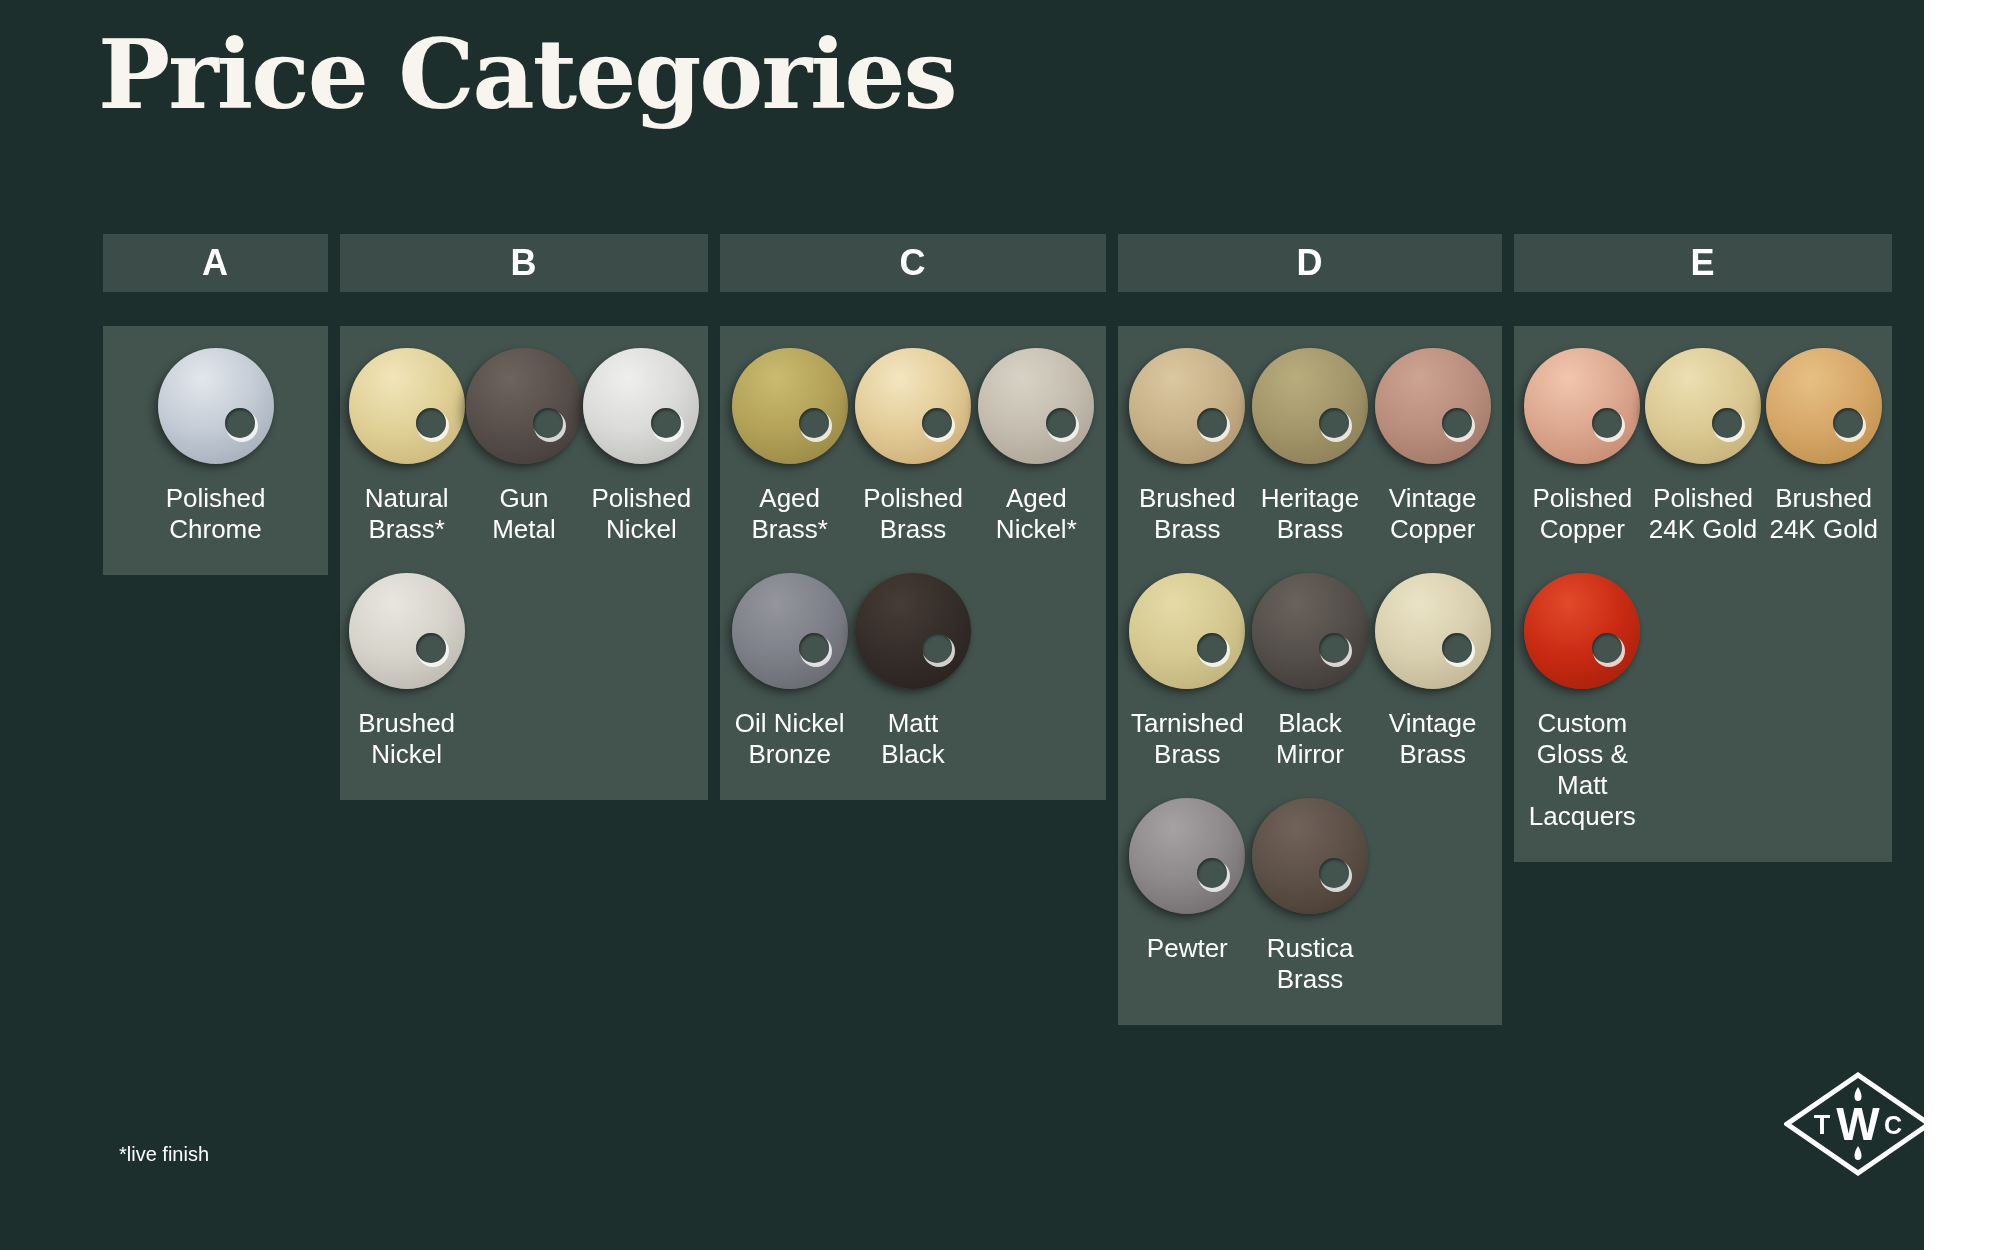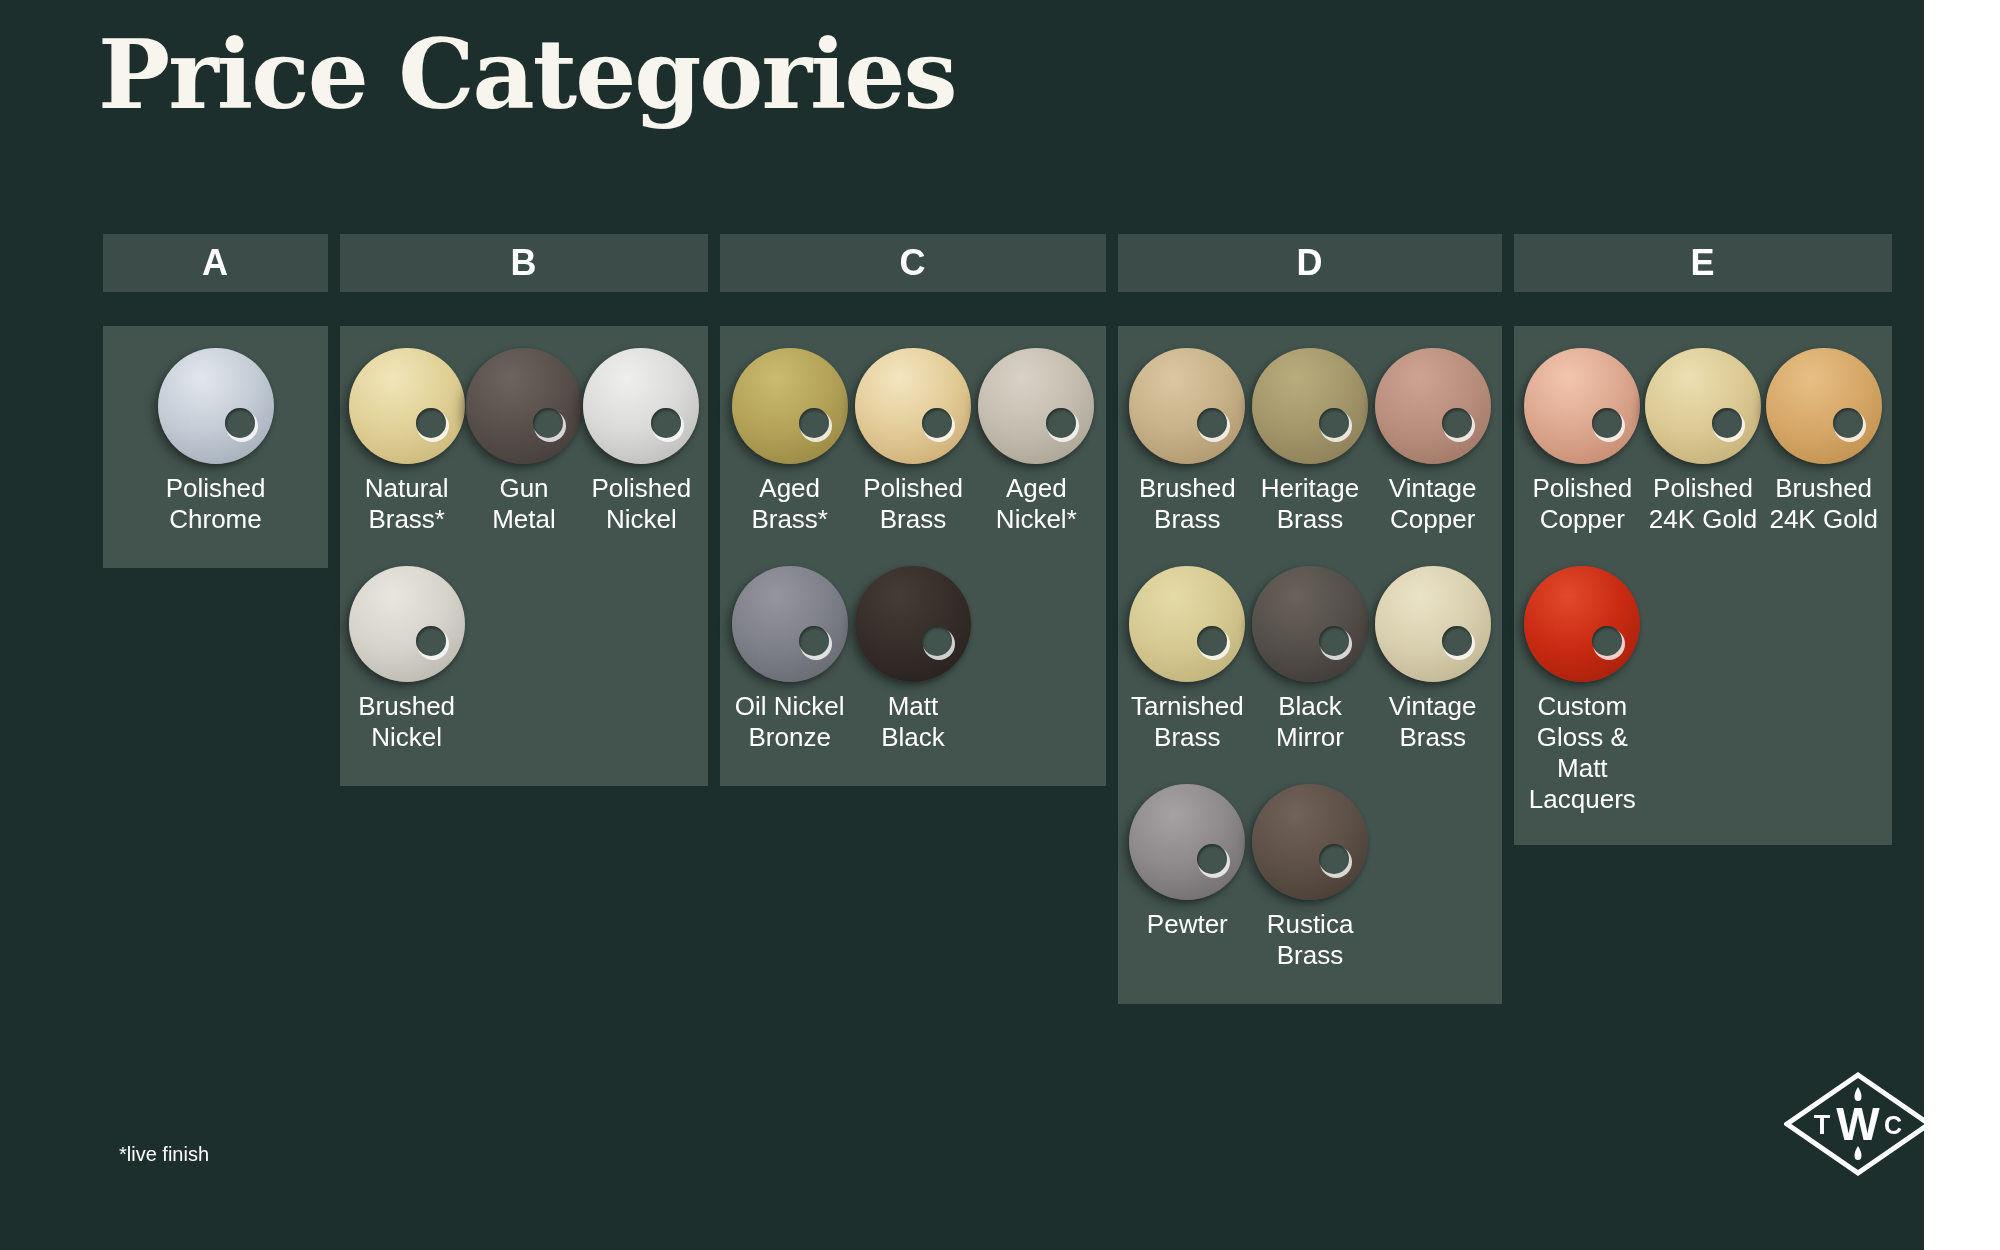--- a/index.html
+++ b/index.html
@@ -48,21 +48,21 @@
   .disc{
     position:relative;width:116px;height:116px;border-radius:50%;
     box-shadow:-5px 5px 10px rgba(0,0,0,.32), 0 2px 4px rgba(0,0,0,.2);
   }
   .hole{
     position:absolute;left:58%;top:52%;width:30px;height:30px;border-radius:50%;
     background:var(--panel,#43544f);
     box-shadow:2px 3px 0 1px rgba(255,255,255,.78), inset 1px 2px 3px rgba(0,0,0,.45);
   }
   .flabel{
-    margin-top:9px;text-align:center;white-space:pre-line;
+    margin-top:19px;text-align:center;white-space:pre-line;
     color:#ffffff;font-size:26px;line-height:31px;font-weight:400;
   }
   .footnote{
     position:absolute;left:119px;top:1143px;
     color:#ffffff;font-size:20px;
   }
   .logo{position:absolute;left:1784px;top:1072px;}
 </style>
 </head>
 <body>

